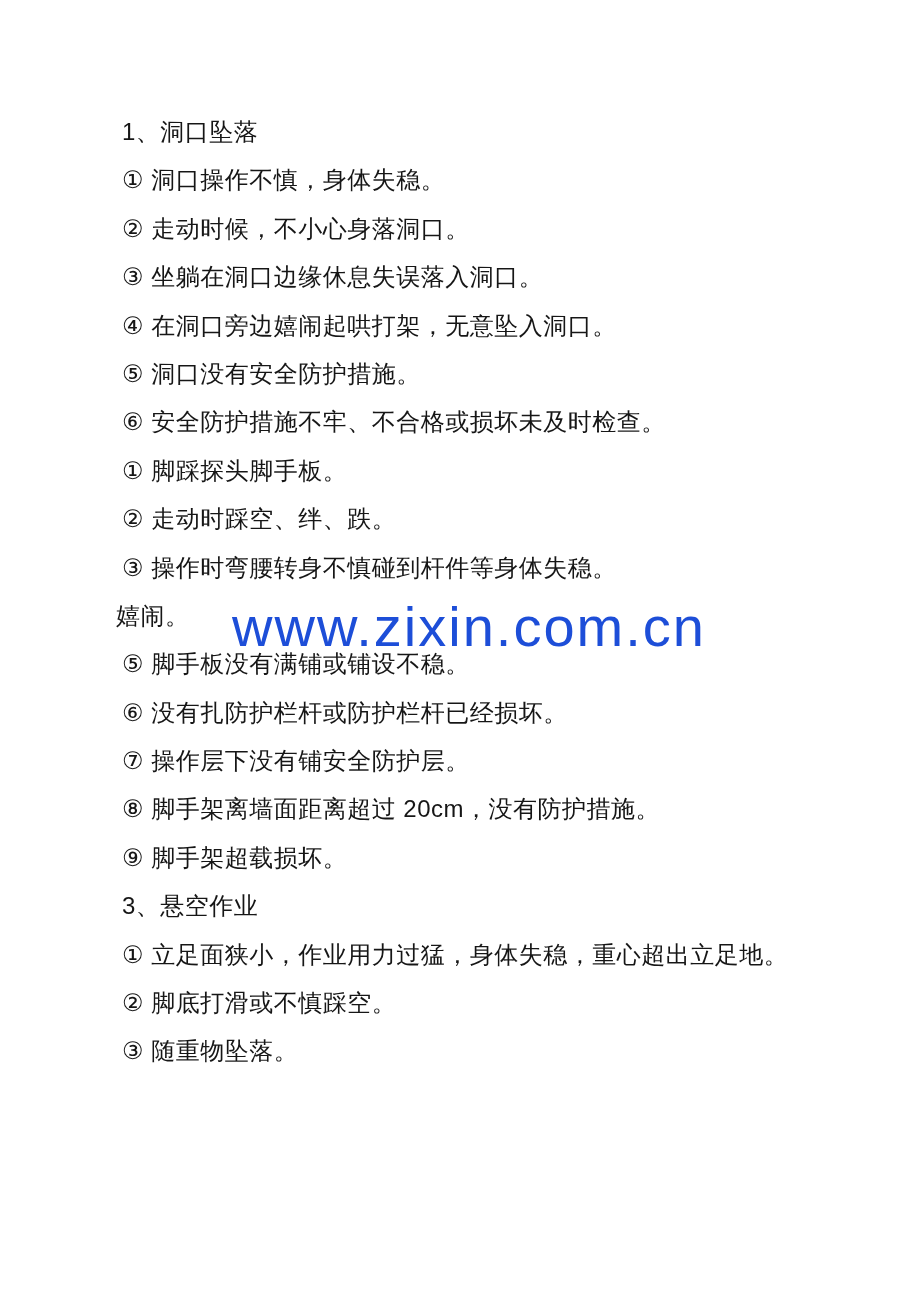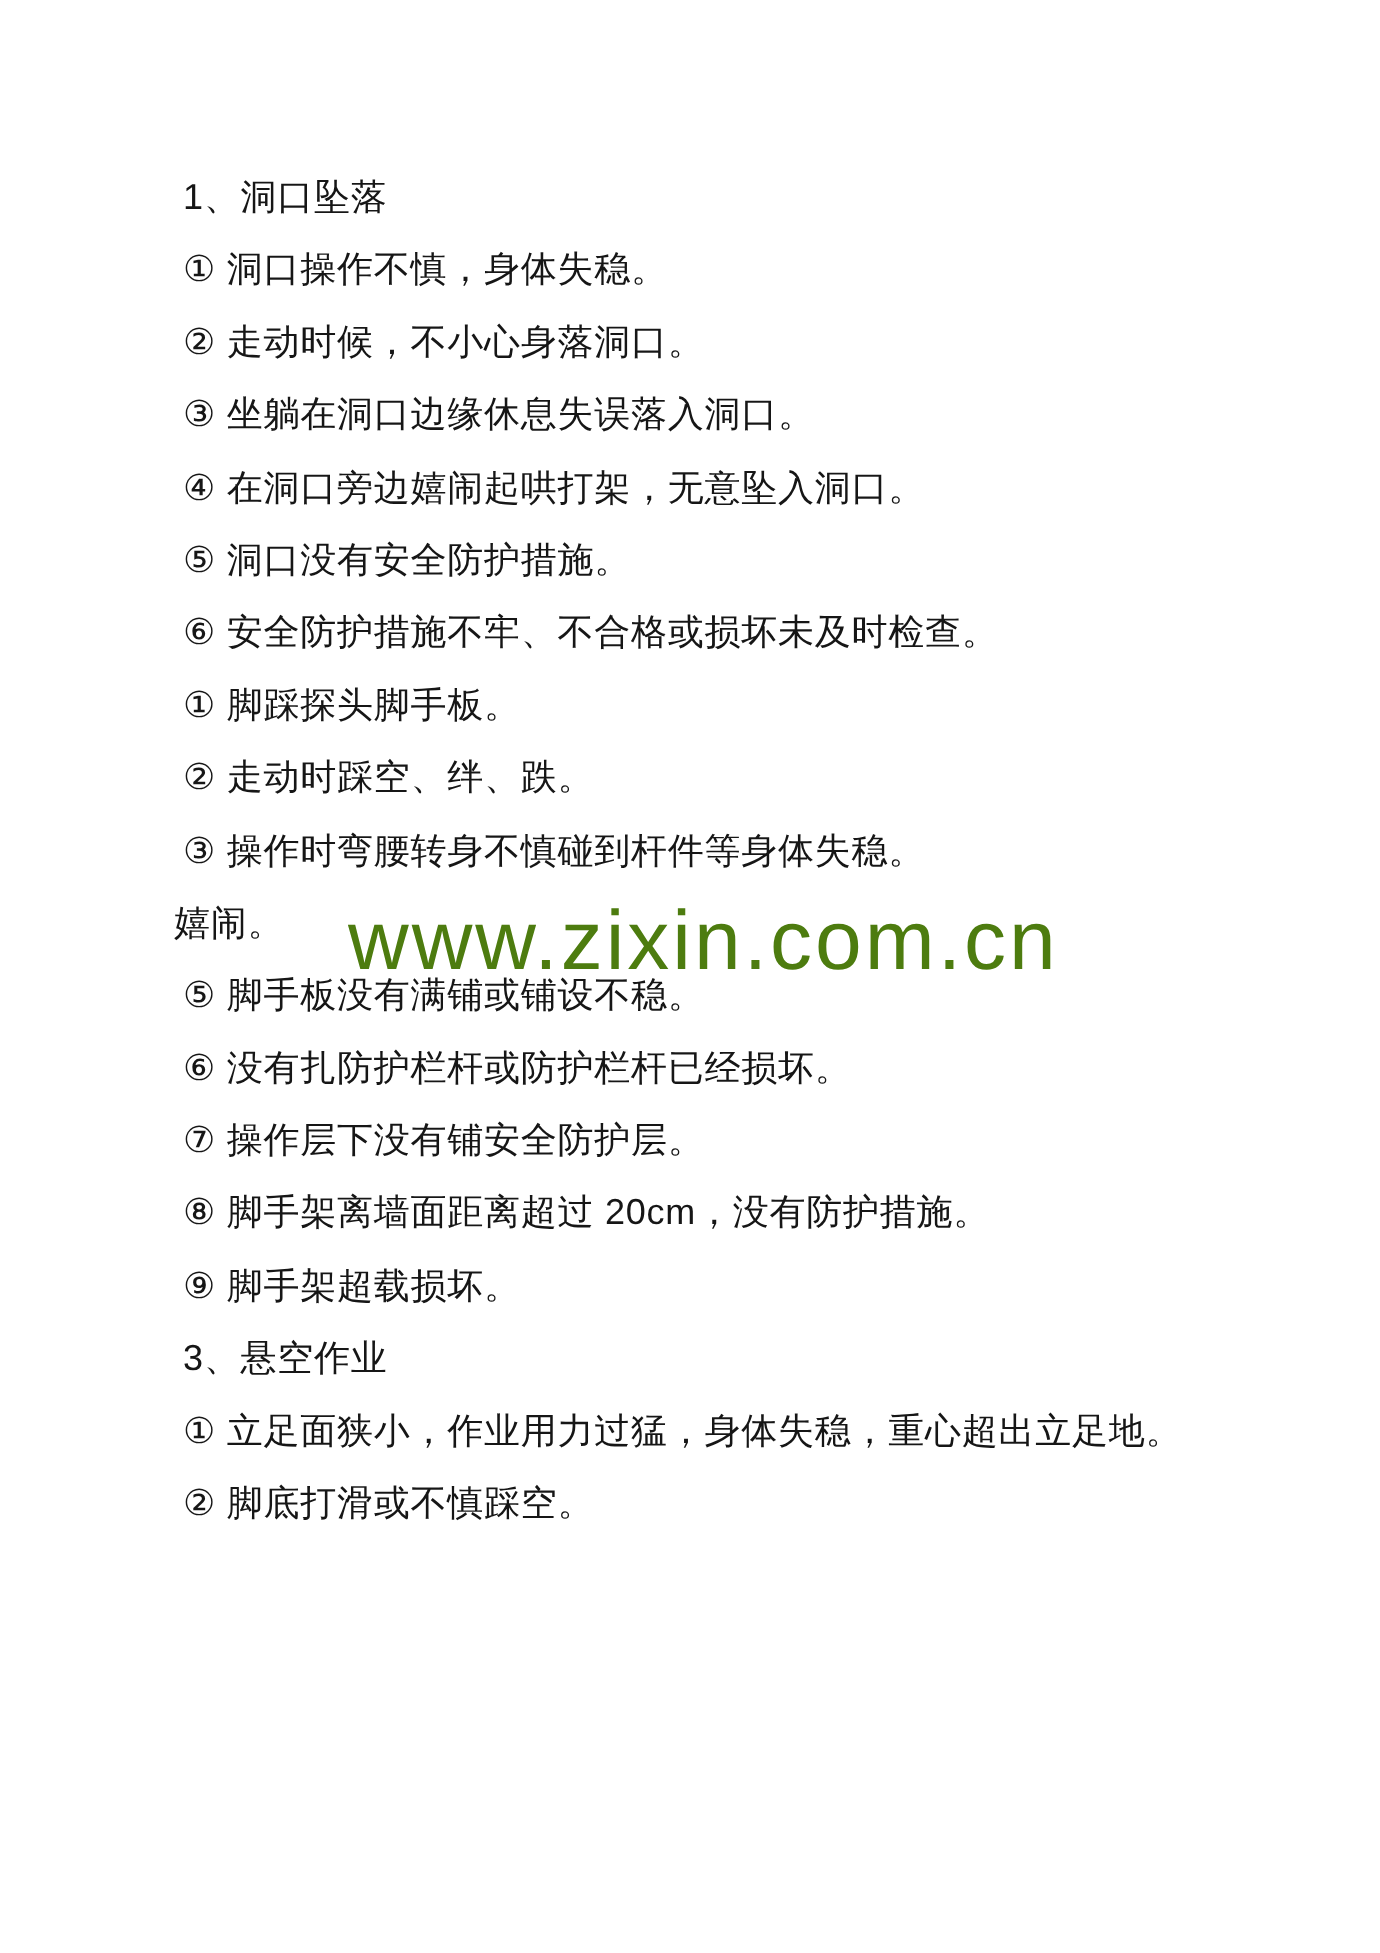--- a/index.html
+++ b/index.html
@@ -11,21 +11,21 @@
     overflow: hidden;
     font-family: "Liberation Sans", "DejaVu Sans", sans-serif;
   }
   .watermark {
     position: absolute;
     left: 232px;
     top: 594px;
     font-size: 56px;
     font-weight: 400;
     letter-spacing: 2px;
-    color: #4d7c0f;
+    color: #1d4ed8;
     white-space: nowrap;
     z-index: 1;
     user-select: none;
   }
   .content {
     position: absolute;
     left: 102px;
     top: 108px;
     width: 790px;
     z-index: 2;
@@ -64,15 +64,16 @@
     <div class="line">③ 操作时弯腰转身不慎碰到杆件等身体失稳。</div>
     <div class="line cont">嬉闹。</div>
     <div class="line">⑤ 脚手板没有满铺或铺设不稳。</div>
     <div class="line">⑥ 没有扎防护栏杆或防护栏杆已经损坏。</div>
     <div class="line">⑦ 操作层下没有铺安全防护层。</div>
     <div class="line">⑧ 脚手架离墙面距离超过 20cm，没有防护措施。</div>
     <div class="line">⑨ 脚手架超载损坏。</div>
     <div class="line">3、悬空作业</div>
     <div class="line">① 立足面狭小，作业用力过猛，身体失稳，重心超出立足地。</div>
     <div class="line">② 脚底打滑或不慎踩空。</div>
+    <div class="line">③ 随重物坠落。</div>
   </div>
 
 </div>
 
 </body></html>

